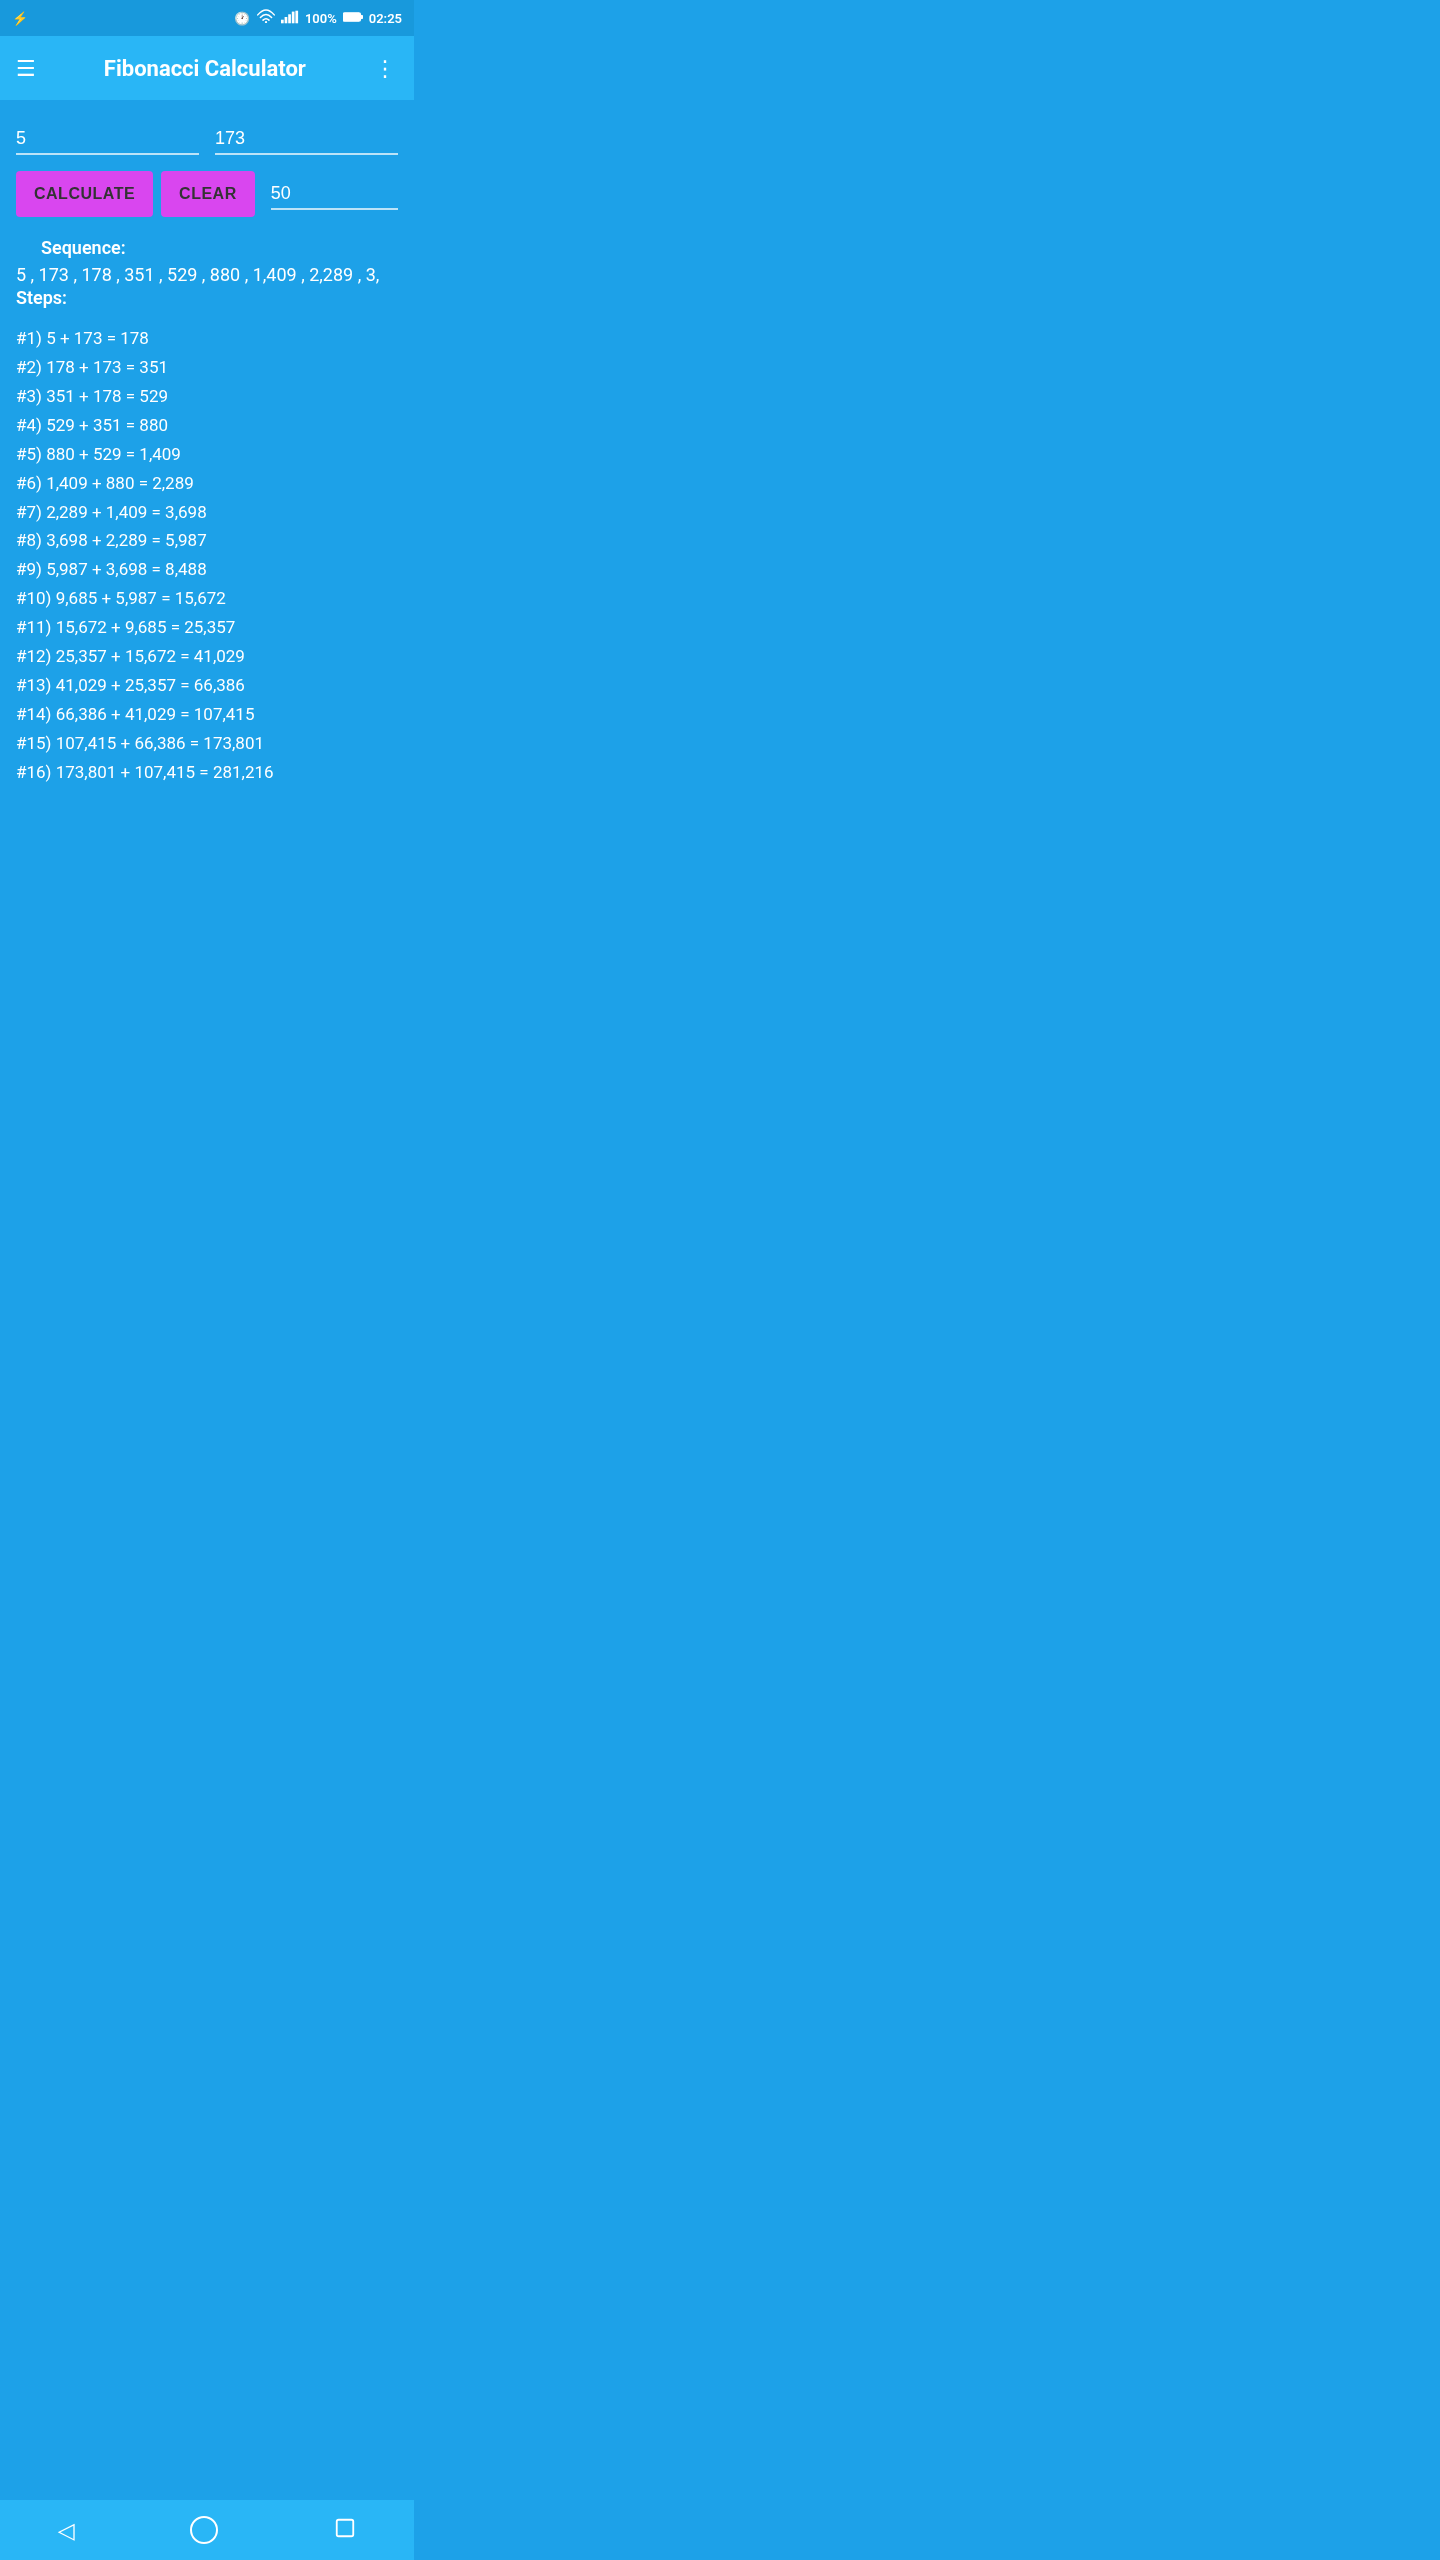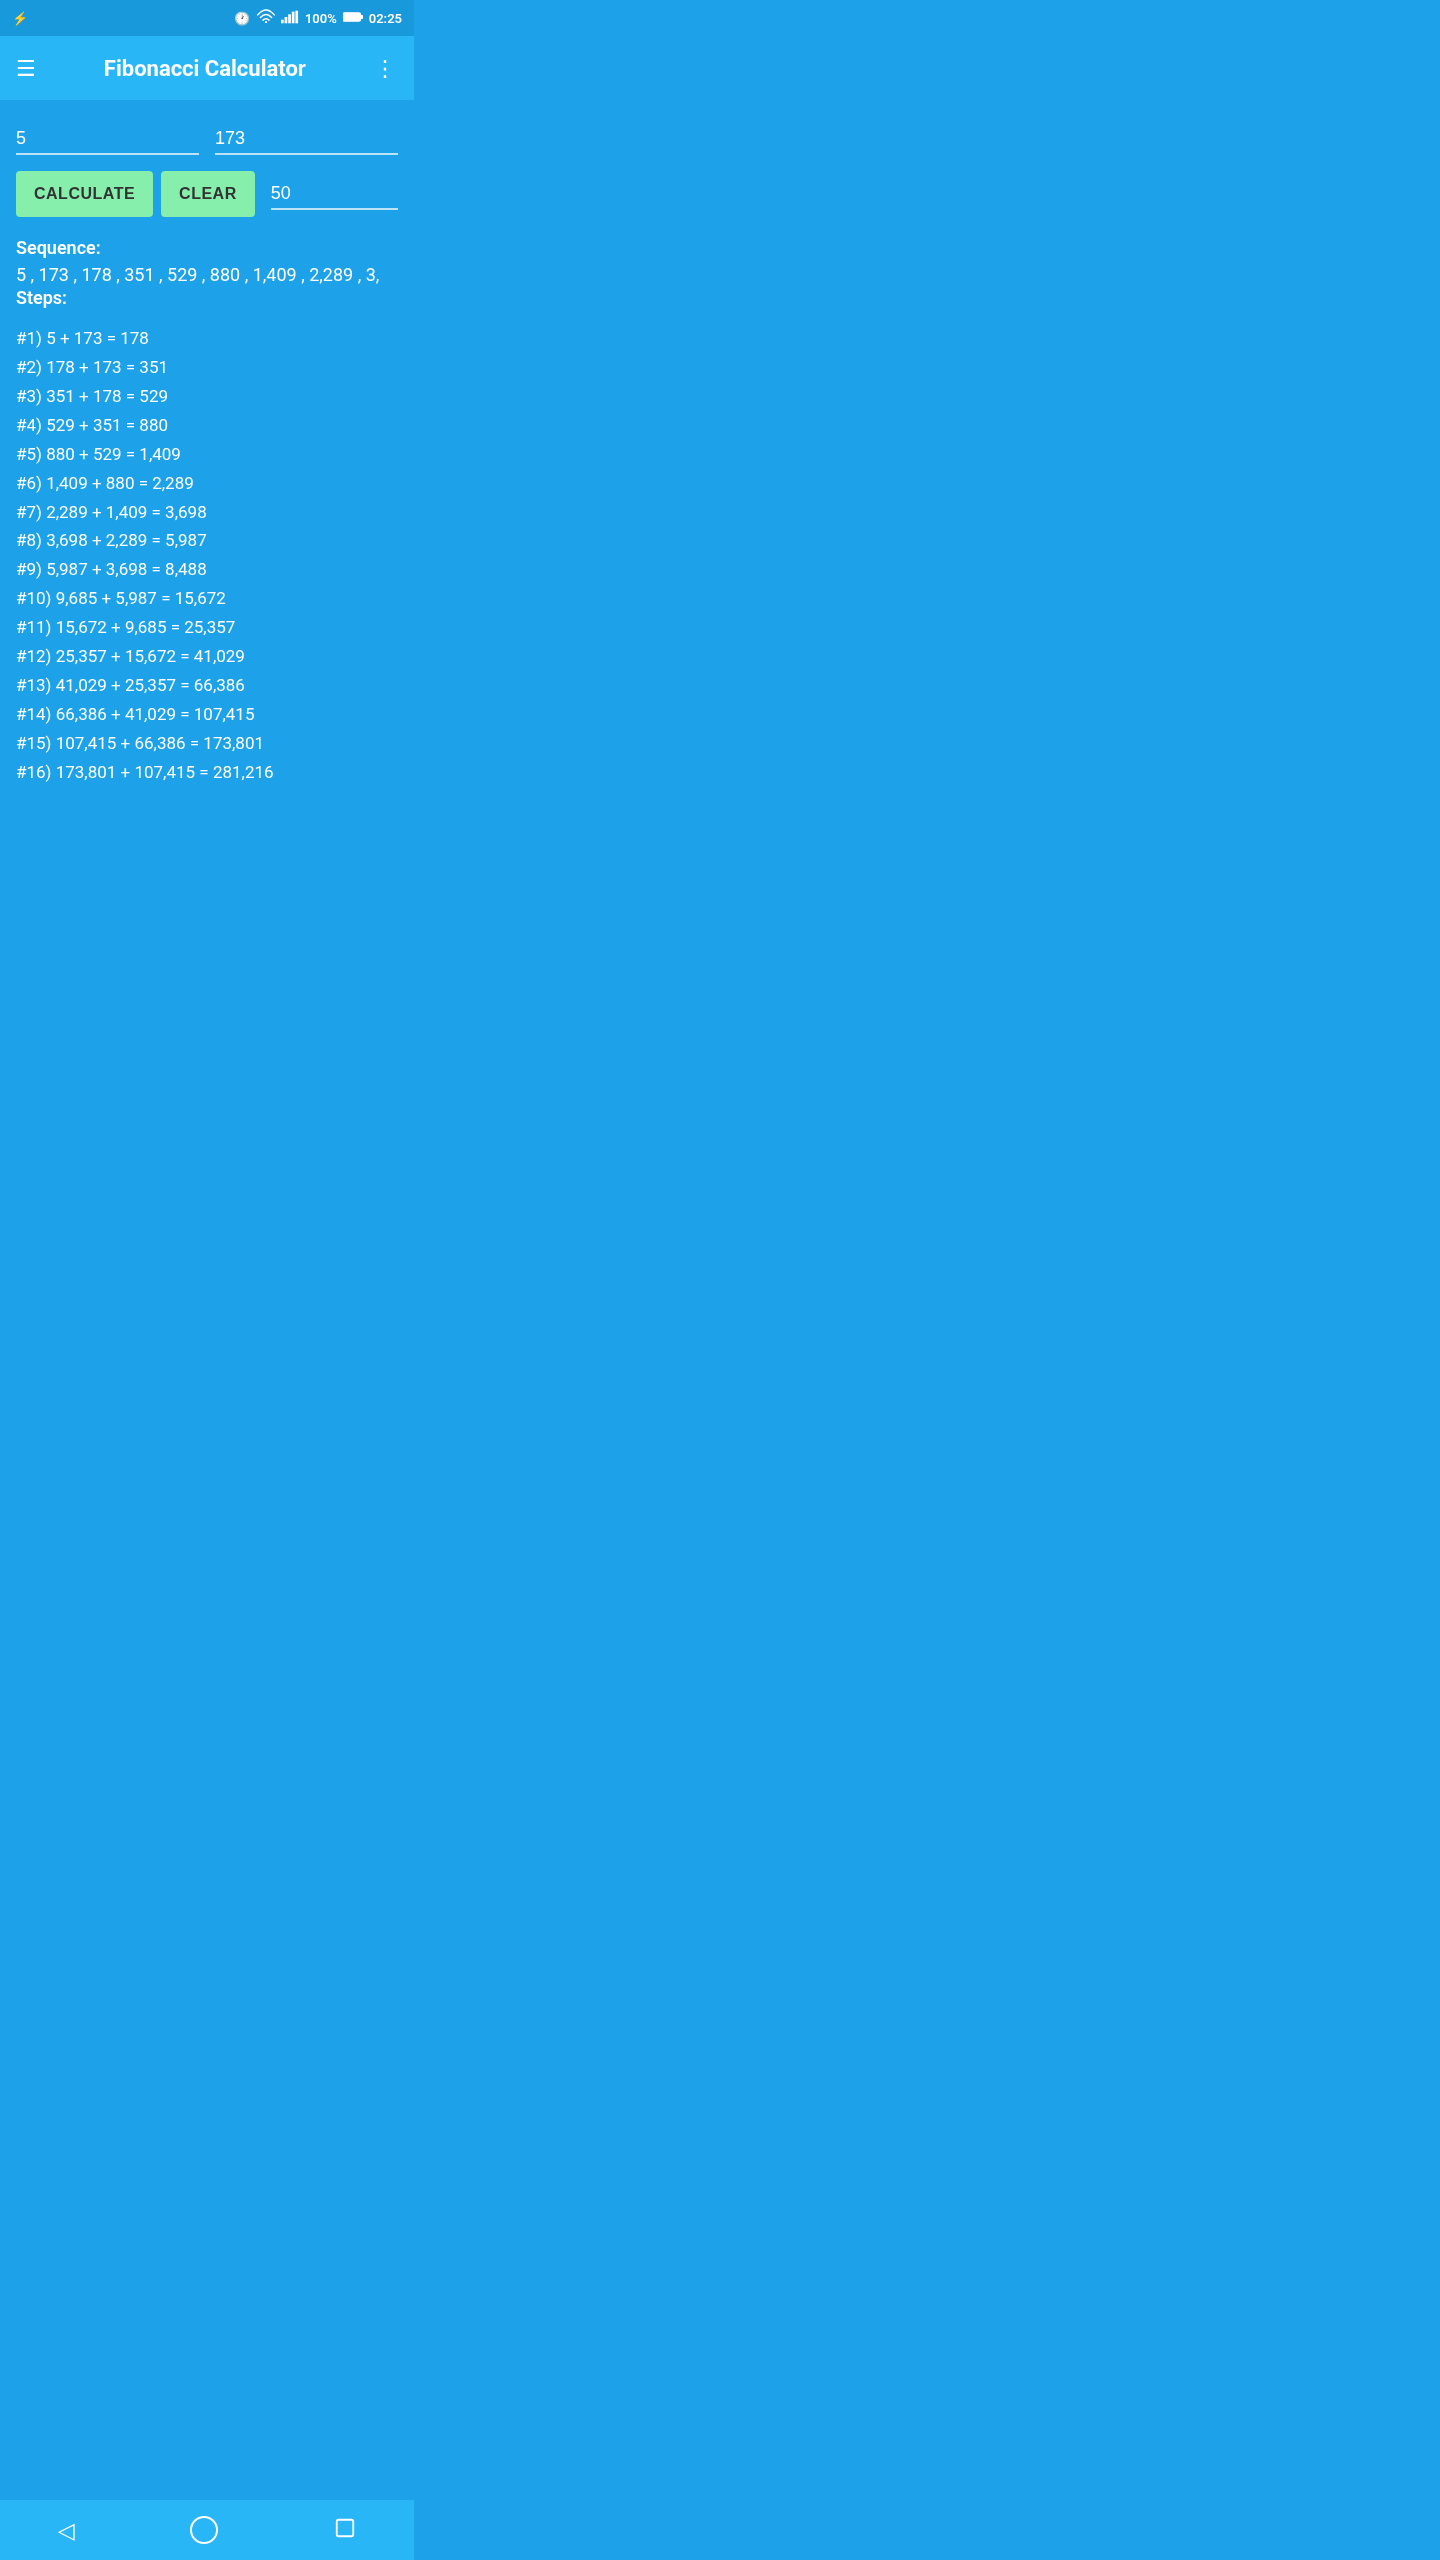--- a/index.html
+++ b/index.html
@@ -104,21 +104,21 @@
       display: flex;
       gap: 16px;
       align-items: center;
       margin-bottom: 20px;
     }
     .btn-group {
       display: flex;
       gap: 8px;
     }
     .calc-btn {
-      background: #86efac;
+      background: #d946ef;
       color: #333;
       border: none;
       border-radius: 4px;
       padding: 14px 18px;
       font-size: 16px;
       font-weight: 700;
       cursor: pointer;
       letter-spacing: 0.5px;
     }
     .third-input {
@@ -126,20 +126,21 @@
     }
 
     
     .result-section {
       color: white;
     }
     .sequence-label {
       font-size: 18px;
       font-weight: 600;
       margin-bottom: 4px;
+      margin-left: 25px;
     }
     .sequence-values {
       font-size: 18px;
       margin-bottom: 0;
       line-height: 1.4;
     }
     .steps-label {
       font-size: 18px;
       font-weight: 600;
       margin-bottom: 16px;

